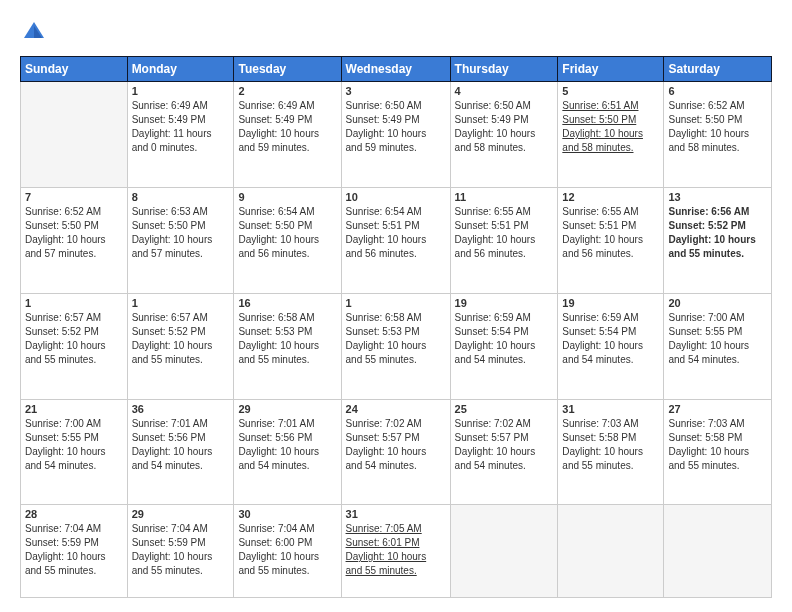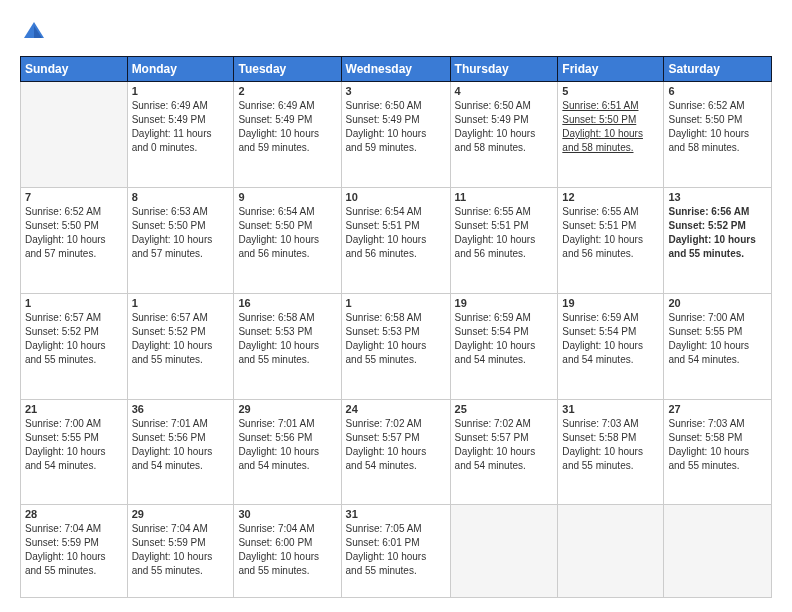--- a/index.html
+++ b/index.html
@@ -356,21 +356,21 @@
           </td>
           <td>
             <span class="day-num">30</span>
             <div class="day-info" style="white-space: pre-line;">Sunrise: 7:04 AM
 Sunset: 6:00 PM
 Daylight: 10 hours
 and 55 minutes.</div>
           </td>
           <td>
             <span class="day-num">31</span>
-            <div class="day-info" style="white-space: pre-line;">Sunrise: 7:05 AM
+            <div class="day-info" style="white-space: pre-line; text-decoration: underline;">Sunrise: 7:05 AM
 Sunset: 6:01 PM
 Daylight: 10 hours
 and 55 minutes.</div>
           </td>
           <td class="empty"></td>
           <td class="empty"></td>
           <td class="empty"></td>
         </tr>
       </tbody>
   </table>

